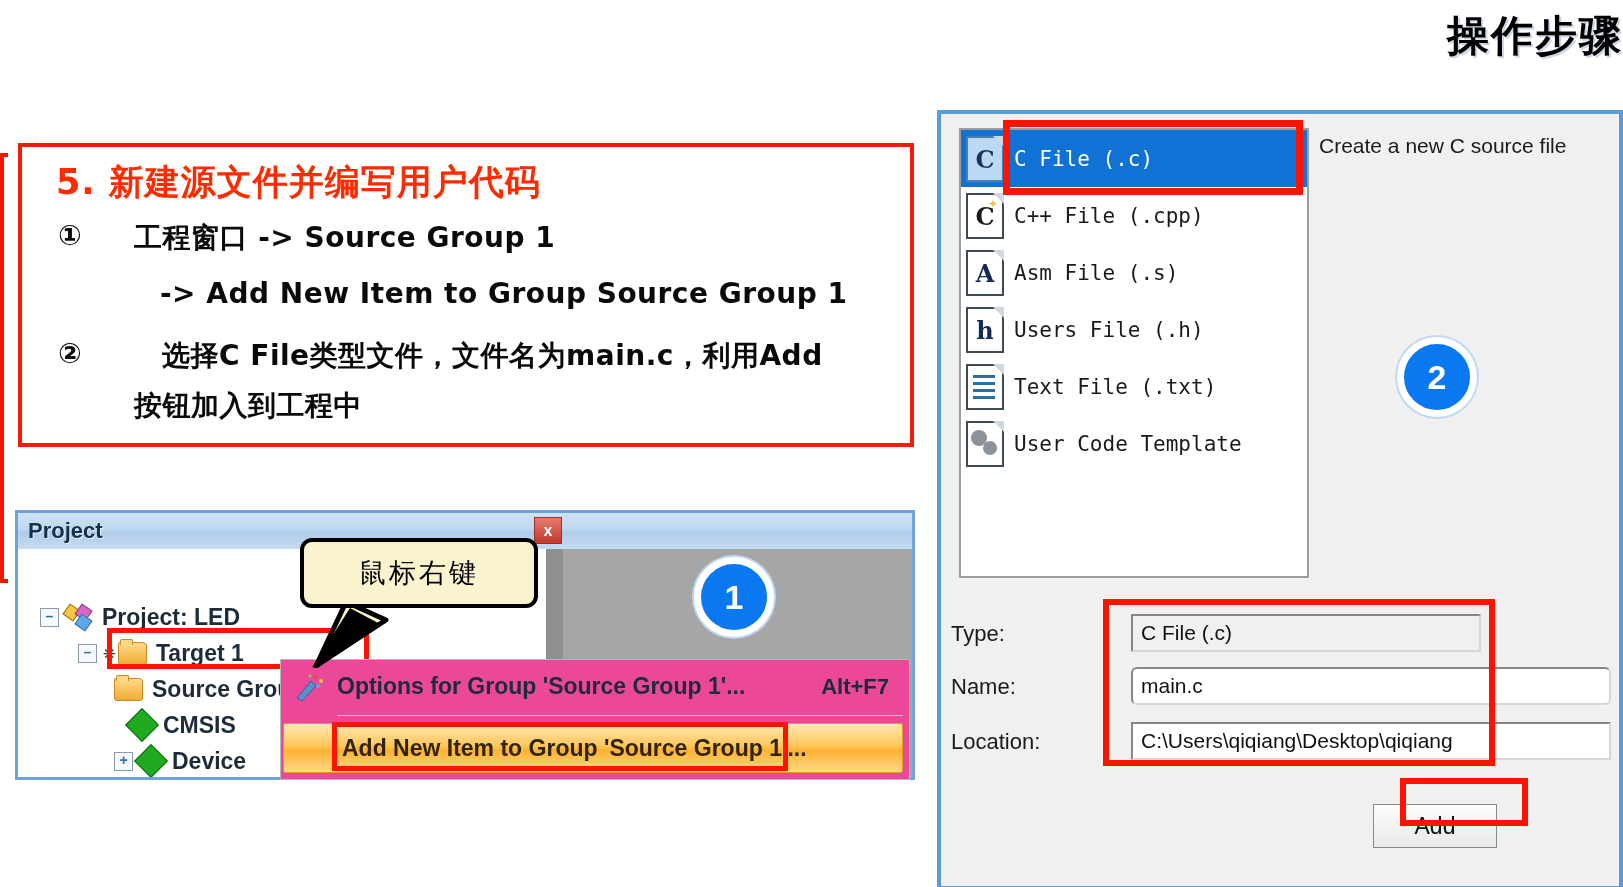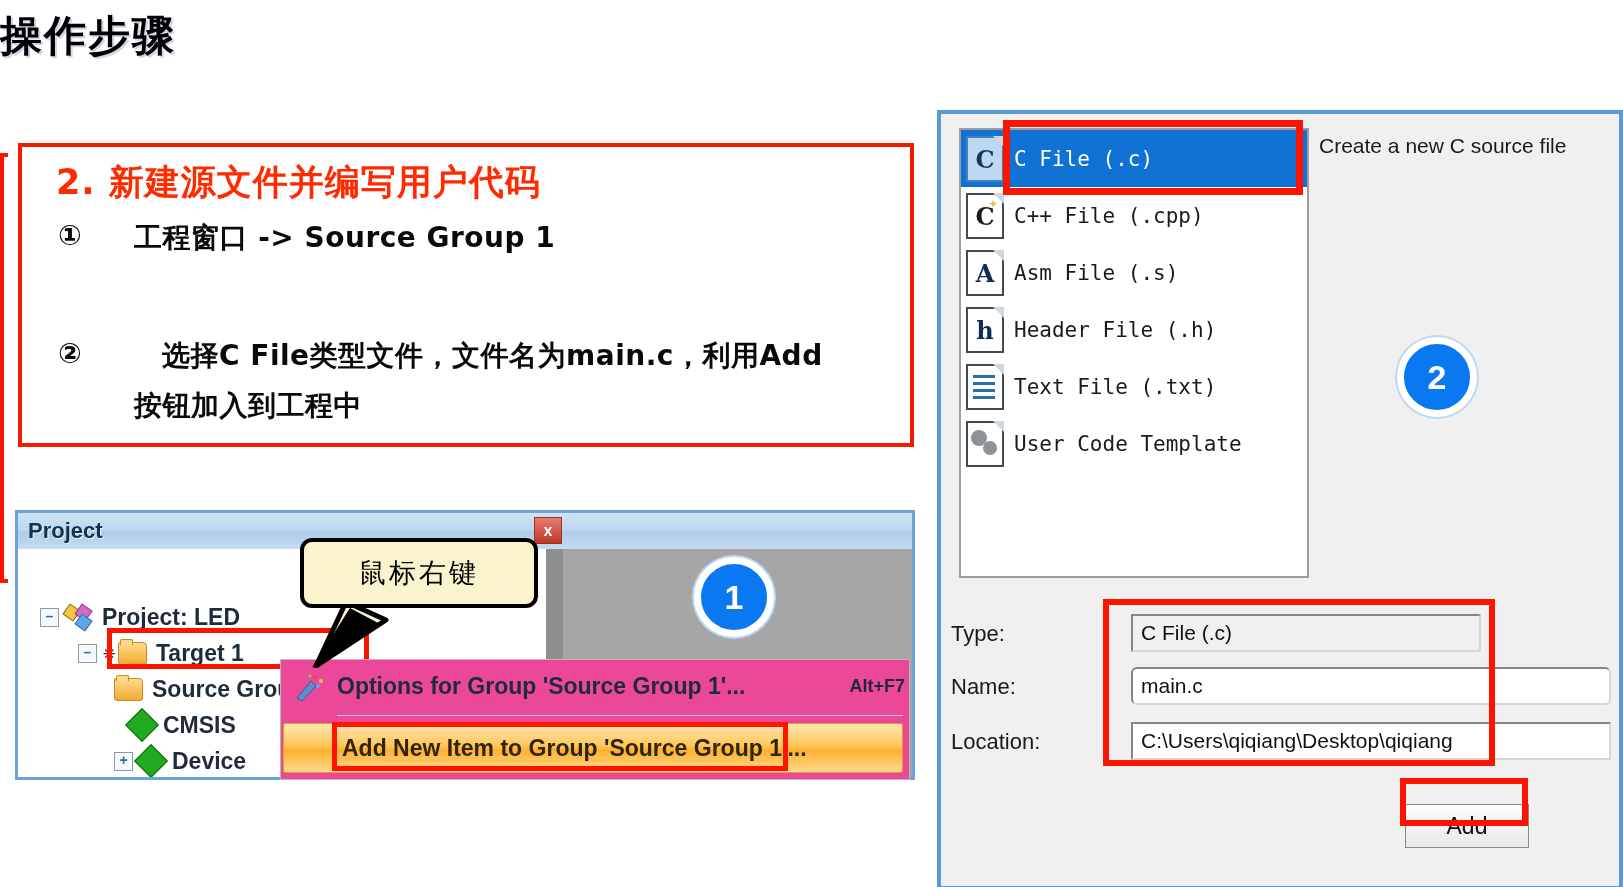--- a/index.html
+++ b/index.html
@@ -14,21 +14,21 @@
     overflow: hidden;
     font-family: "Liberation Sans", sans-serif;
   }
 
   
   #slide-title {
     position: absolute;
     left: 0;
     top: 8px;
     width: 1623px;
-    text-align: left;
+    text-align: right;
     font-size: 42px;
     font-weight: bold;
     color: #000000;
     letter-spacing: 2px;
     text-shadow: 2px 2px 0 #cfd6e6;
     font-family: "DejaVu Sans", "Liberation Sans", sans-serif;
   }
 
   
   #instruction-box {
@@ -282,22 +282,22 @@
     position: relative;
   }
   #menu-item-options-label {
     font-size: 23px;
     font-weight: bold;
     color: #1d2b3a;
     white-space: nowrap;
   }
   #menu-item-options-shortcut {
     position: absolute;
-    right: 4px;
-    font-size: 18px;
+    right: 20px;
+    font-size: 22px;
     font-weight: bold;
     color: #1d2b3a;
   }
   #menu-separator {
     position: absolute;
     left: 56px;
     top: 55px;
     right: 6px;
     height: 1px;
     background: #c9c9c9;
@@ -519,21 +519,21 @@
     width: 392px;
     height: 167px;
     border: 6px solid #fb1400;
     box-sizing: border-box;
     z-index: 30;
     pointer-events: none;
   }
 
   #add-button {
     position: absolute;
-    left: 464px;
+    left: 432px;
     top: 690px;
     width: 124px;
     height: 44px;
     background: linear-gradient(to bottom,#fdfdfd,#e8e8e8);
     border: 1px solid #8a8a8a;
     box-sizing: border-box;
     display: flex;
     align-items: center;
     justify-content: center;
     font-size: 23px;
@@ -564,24 +564,25 @@
     z-index: 29;
     pointer-events: none;
   }
 </style>
 </head>
 <body>
 
 <div id="slide-title">操作步骤</div>
 
 <div id="instruction-box">
-  <div id="instruction-heading">2. 新建源文件并编写用户代码</div>
+  <div id="instruction-heading">5. 新建源文件并编写用户代码</div>
 
   <div class="instr-line" id="instr-1-marker">①</div>
   <div class="instr-line" id="instr-1-text">工程窗口 -&gt; Source Group 1</div>
+  <div class="instr-line" id="instr-1b-text">-&gt; Add New Item to Group Source Group 1</div>
 
   <div class="instr-line" id="instr-2-marker">②</div>
   <div class="instr-line" id="instr-2-text">选择C File类型文件，文件名为main.c，利用Add</div>
   <div class="instr-line" id="instr-2b-text">按钮加入到工程中</div>
 </div>
 
 <div id="project-window">
   <div id="project-titlebar">
     <div id="project-title-label">Project</div>
     <div id="project-close-btn">x</div>
@@ -687,21 +688,21 @@
       <span class="doc-ico">
           <span>A</span>
         </span>
       <span class="file-type-label">Asm File (.s)</span>
     </div>
 
     <div class="file-type-row">
       <span class="doc-ico">
           <span>h</span>
         </span>
-      <span class="file-type-label">Header File (.h)</span>
+      <span class="file-type-label">Users File (.h)</span>
     </div>
 
     <div class="file-type-row">
       <span class="doc-ico text-lines">
           <i></i>
           <i></i>
           <i></i>
           <i></i>
         </span>
       <span class="file-type-label">Text File (.txt)</span>

